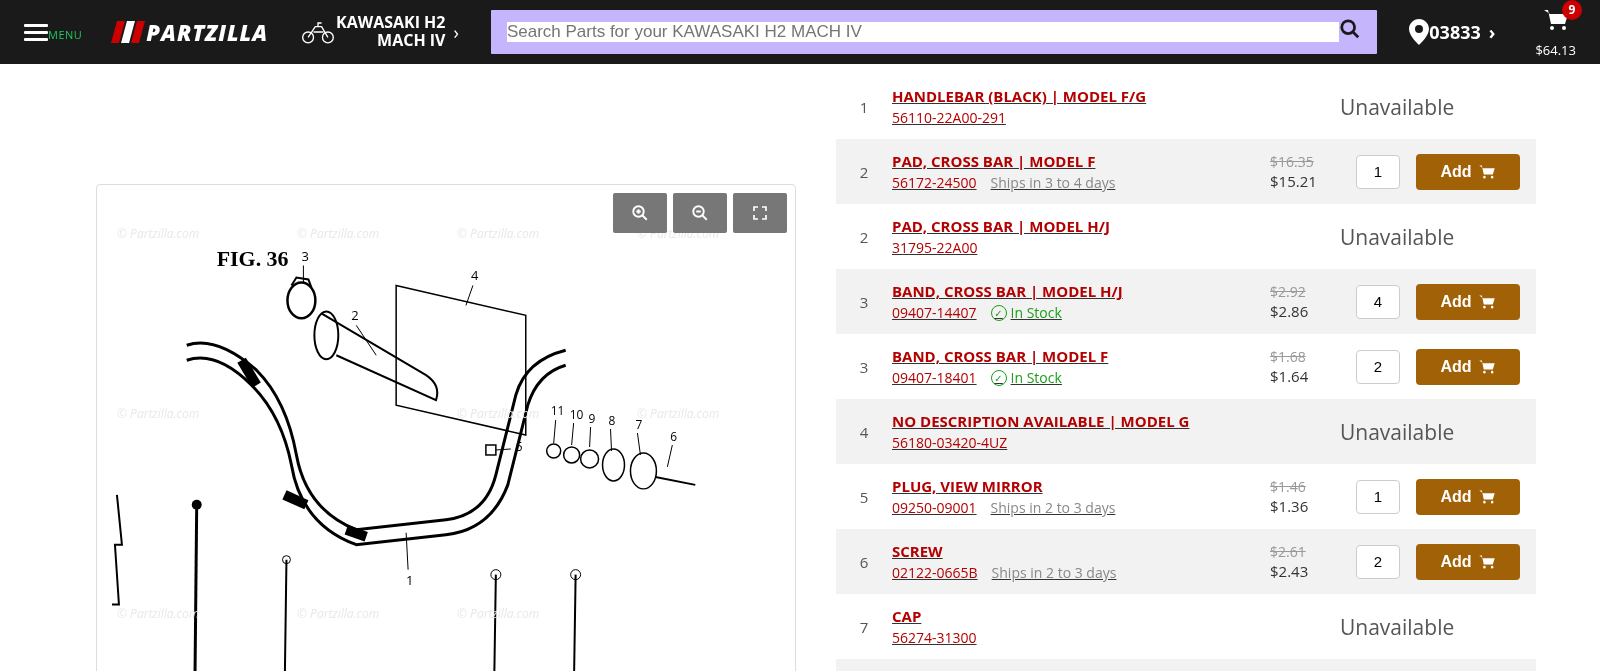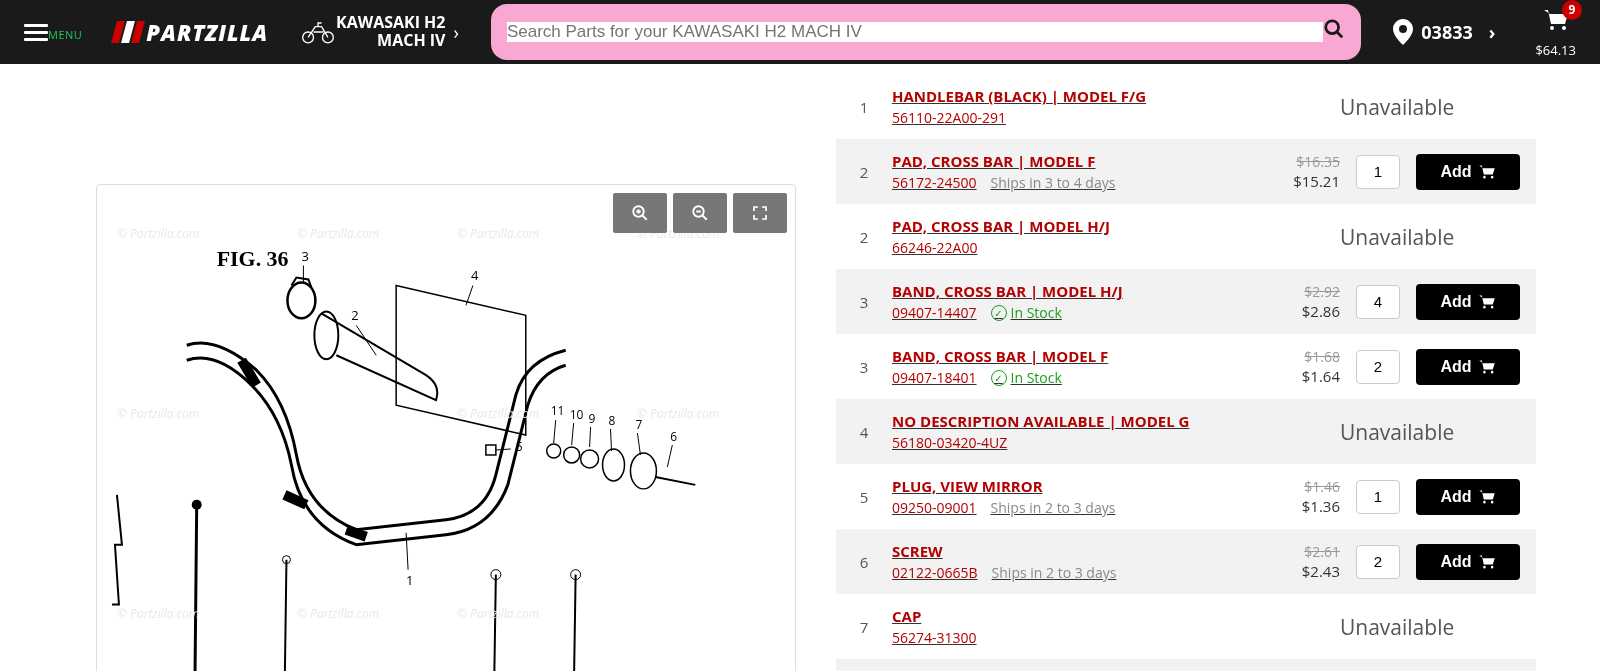--- a/index.html
+++ b/index.html
@@ -13,24 +13,24 @@
 .logo-mark { display: flex; gap: 2px; }
 .logo-mark span { width: 8px; height: 22px; transform: skewX(-15deg); }
 .logo-mark span:nth-child(1) { background: #c00; }
 .logo-mark span:nth-child(2) { background: #fff; }
 .logo-mark span:nth-child(3) { background: #c00; }
 .logo-text { color: #fff; font-weight: 800; font-size: 22px; letter-spacing: 1px; font-style: italic; }
 .vehicle { display: flex; align-items: center; color: #fff; margin-left: 20px; cursor: pointer; }
 .vehicle svg { width: 36px; height: 28px; }
 .vehicle-name { font-weight: 700; font-size: 16px; text-align: right; line-height: 1.1; }
 .chevron { color: #fff; font-size: 18px; padding: 0 8px; }
-.search-wrap { flex: 1; display: flex; background: #f9a8d4; border-radius: 16px; height: 56px; align-items: center; padding: 0 16px; margin: 0 12px; }
+.search-wrap { flex: 1; display: flex; background: #c4b5fd; border-radius: 1px; height: 44px; align-items: center; padding: 0 16px; margin: 0 12px; }
 .search-wrap input { flex: 1; border: none; outline: none; font-size: 17px; color: #666; }
 .search-wrap .search-icon { font-size: 20px; color: #1a1a1a; cursor: pointer; }
-.location { display: flex; align-items: center; color: #fff; gap: 8px; font-weight: 700; font-size: 18px; cursor: pointer; padding: 0 8px; justify-content: center; }
+.location { display: flex; align-items: center; color: #fff; font-weight: 700; font-size: 18px; cursor: pointer; padding: 0 8px; justify-content: center; }
 .cart-wrap { position: relative; color: #fff; text-align: center; cursor: pointer; padding: 0 12px; }
 .cart-wrap .badge { position: absolute; top: -6px; right: 6px; background: #c00; color: #fff; border-radius: 50%; width: 20px; height: 20px; font-size: 12px; display: flex; align-items: center; justify-content: center; font-weight: 700; }
 .cart-wrap .cart-icon { font-size: 24px; }
 .cart-wrap .total { font-size: 13px; margin-top: 2px; }
 
 .content { display: flex; padding: 0 0 0 96px; gap: 40px; }
 .diagram-panel { width: 700px; margin-top: 120px; position: relative; border: 1px solid #ddd; border-radius: 4px; background: #fff; }
 .diagram-tools { position: absolute; top: 8px; right: 8px; display: flex; gap: 6px; z-index: 2; }
 .tool-btn { width: 54px; height: 40px; background: #777; color: #fff; display: flex; align-items: center; justify-content: center; font-size: 16px; cursor: pointer; border-radius: 2px; }
 .diagram-svg { width: 100%; height: 520px; }
@@ -40,26 +40,26 @@
 .part-row { display: flex; align-items: center; padding: 12px 16px; gap: 16px; }
 .part-row.alt { background: #f2f2f2; }
 .ref-num { width: 24px; text-align: center; color: #555; font-size: 15px; }
 .part-info { flex: 1; text-decoration: underline; }
 .part-name { color: #b30000; font-weight: 700; font-size: 15px; }
 .part-sub { display: flex; gap: 14px; align-items: center; margin-top: 2px; }
 .part-sku { color: #b30000; font-size: 14px; }
 .part-ship { color: #888; font-size: 14px; }
 .stock { color: #1a9e1a; font-size: 14px; display: inline-flex; align-items: center; gap: 4px; }
 .stock::before { content: "✓"; border: 1.5px solid #1a9e1a; border-radius: 50%; width: 14px; height: 14px; display: inline-flex; align-items: center; justify-content: center; font-size: 10px; }
-.price-col { width: 70px; text-align: right; }
+.price-col { width: 70px; text-align: left; }
 .price-old { color: #999; text-decoration: line-through; font-size: 14px; }
 .price-new { color: #333; font-size: 15px; }
 .unavail { color: #555; font-size: 21px; width: 180px; }
 .qty-input { width: 44px; height: 34px; border: 1px solid #ccc; border-radius: 4px; text-align: center; font-size: 15px; }
-.add-btn { background: #000000; color: #fff; border: none; border-radius: 4px; height: 36px; width: 104px; font-size: 16px; font-weight: 600; cursor: pointer; display: flex; align-items: center; justify-content: center; gap: 6px; }
+.add-btn { background: #a16207; color: #fff; border: none; border-radius: 4px; height: 36px; width: 104px; font-size: 16px; font-weight: 600; cursor: pointer; display: flex; align-items: center; justify-content: center; gap: 6px; }
 </style>
 </head>
 <body>
 
 <div class="header">
   <div class="menu-btn">
     <div class="bars">
         <span></span>
         <span></span>
         <span></span>
@@ -234,21 +234,21 @@
         <input class="qty-input" value="1" style="">
         <button class="add-btn">Add <svg width="18" height="16" viewBox="0 0 28 24" fill="#fff">
             <path d="M2 2h4l3 14h14l3-10H8M10 22a2 2 0 100-4 2 2 0 000 4zm12 0a2 2 0 100-4 2 2 0 000 4z"></path>
           </svg></button>
       </div>
       <div class="part-row">
         <div class="ref-num">2</div>
         <div class="part-info">
           <div class="part-name">PAD, CROSS BAR | MODEL H/J</div>
           <div class="part-sub">
-            <span class="part-sku">66246-22A00</span>
+            <span class="part-sku">31795-22A00</span>
           </div>
         </div>
         <div class="unavail">Unavailable</div>
       </div>
       <div class="part-row alt">
         <div class="ref-num">3</div>
         <div class="part-info">
           <div class="part-name">BAND, CROSS BAR | MODEL H/J</div>
           <div class="part-sub">
             <span class="part-sku">09407-14407</span>

